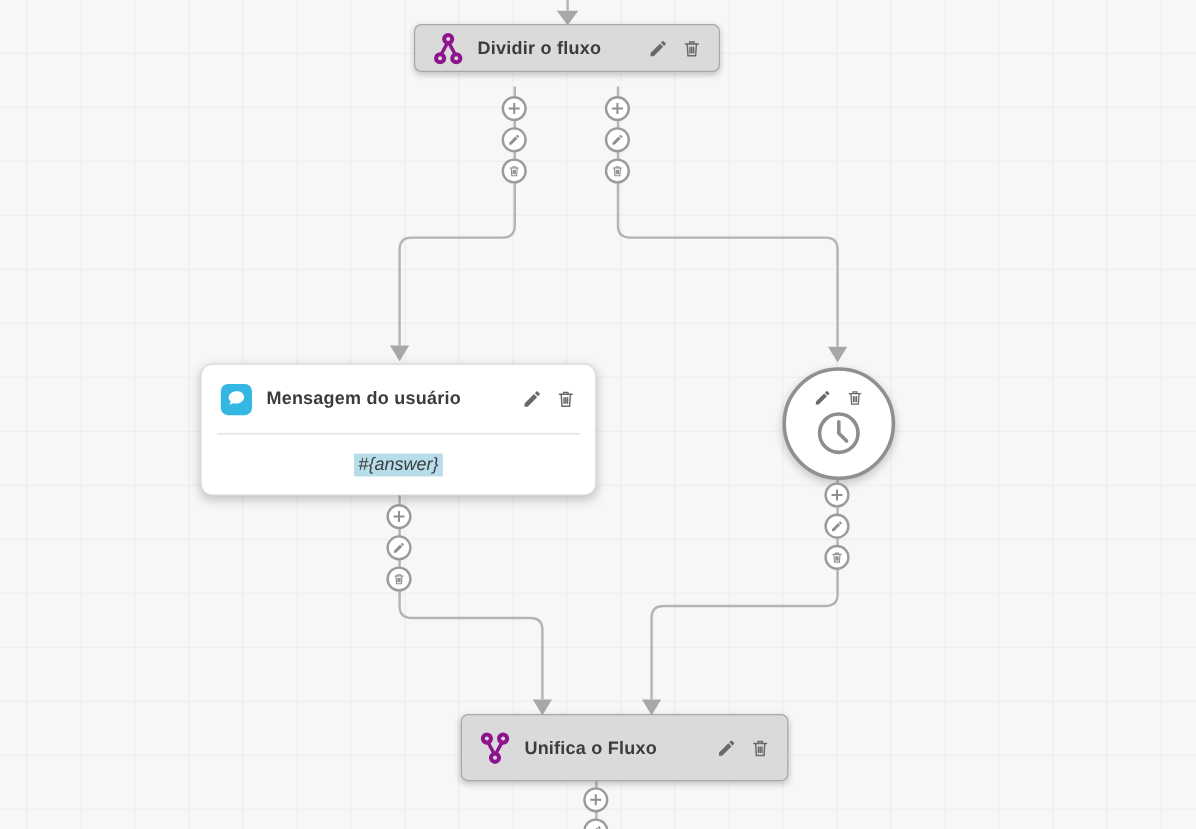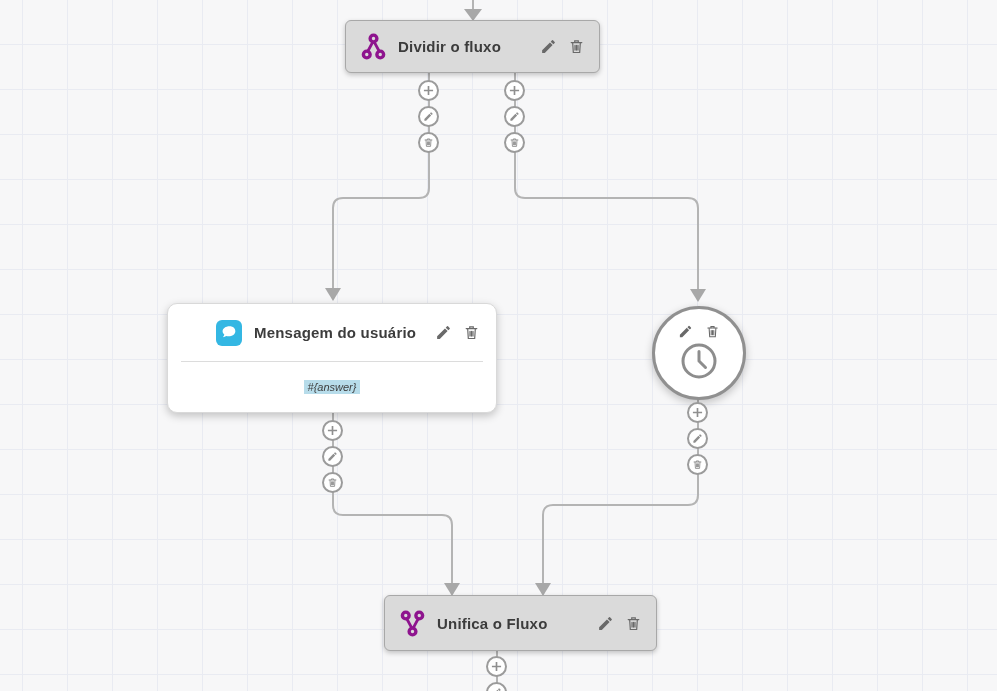--- a/index.html
+++ b/index.html
@@ -34,29 +34,29 @@
   .action-btn{width:18px;height:18px;color:#696969;cursor:pointer;display:flex;align-items:center;justify-content:center;}
   .action-btn svg{width:17px;height:17px;}
 
   
   .card{
     position:absolute;z-index:2;box-sizing:border-box;background:#ffffff;
     border:1px solid #d9d9d9;border-radius:10px;
     box-shadow:0 3px 9px rgba(0,0,0,.22);
     display:flex;flex-direction:column;
   }
-  .card-header{display:flex;align-items:center;gap:12px;padding:0 16px;height:57px;margin-left:32px;}
+  .card-header{display:flex;align-items:center;gap:12px;padding:0 16px;height:57px;}
   .card-divider{height:1px;background:#dcdcdc;margin:0 13px;}
   .card-body{flex:1;display:flex;align-items:center;justify-content:center;}
   .chat-icon{
     width:26px;height:26px;border-radius:6px;background:#34b7e3;
     display:flex;align-items:center;justify-content:center;flex:0 0 auto;
   }
   .highlight-var{
-    font-style:italic;font-size:11px;color:#3d3d3d;
+    font-style:italic;font-size:15px;color:#3d3d3d;
     background:#b7dcea;padding:1px 4px;
   }
 
   
   .circle-node{
     position:absolute;z-index:2;box-sizing:border-box;
     width:94px;height:94px;border-radius:50%;
     background:#ffffff;border:3px solid #909090;
     box-shadow:0 3px 8px rgba(0,0,0,.22);
     display:flex;flex-direction:column;align-items:center;
@@ -97,21 +97,21 @@
     <path class="wire" d="M515 154 V188 Q515 198 525 198 H688 Q698 198 698 208 V289"></path>
     <polygon class="arrowhead" points="690,289 706,289 698,302"></polygon>
 
     <path class="wire" d="M333 494 V505 Q333 515 343 515 H442 Q452 515 452 525 V583"></path>
     <polygon class="arrowhead" points="444,583 460,583 452,596"></polygon>
 
     <path class="wire" d="M698 477 V495 Q698 505 688 505 H553 Q543 505 543 515 V583"></path>
     <polygon class="arrowhead" points="535,583 551,583 543,596"></polygon>
   </svg>
 
-  <div class="node node-gray" style="left:345px;top:20px;width:255px;height:53px;">
+  <div class="node node-gray" style="left:345px;top:20px;width:255px;height:40px;">
     <span class="icon flow-glyph">
       <svg viewBox="0 0 32 32" width="27" height="29">
         <g stroke="currentColor" fill="none">
           <path d="M16 9 L9 22 M16 9 L23 22" stroke-width="3.4"></path>
           <circle cx="16" cy="6.5" r="4" stroke-width="4" fill="#dadada"></circle>
           <circle cx="8" cy="25.5" r="4" stroke-width="4" fill="#dadada"></circle>
           <circle cx="24" cy="25.5" r="4" stroke-width="4" fill="#dadada"></circle>
         </g>
       </svg>
     </span>

